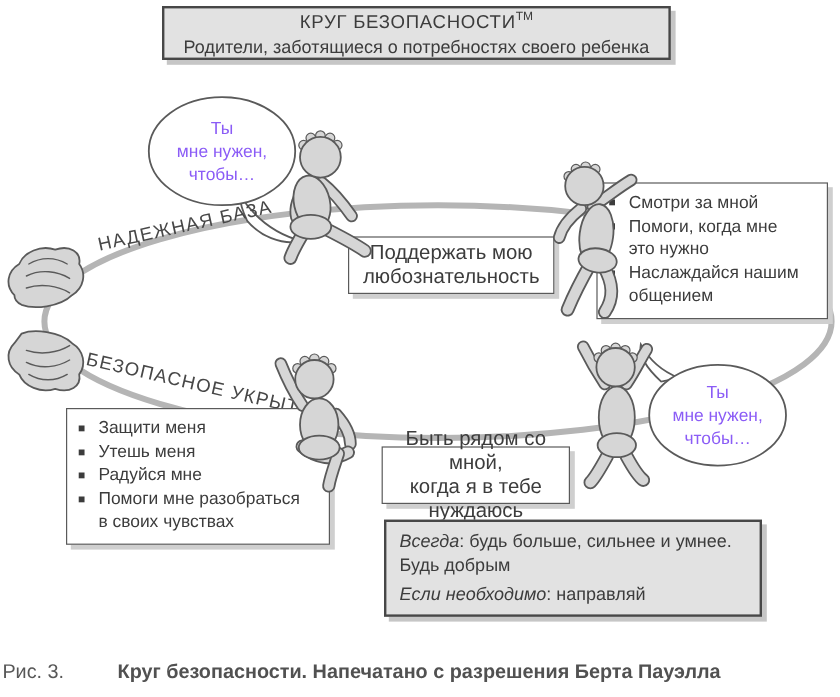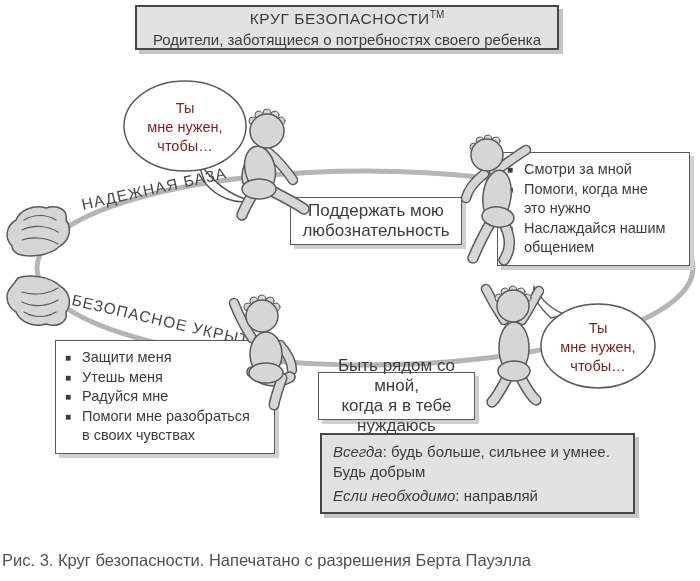--- a/index.html
+++ b/index.html
@@ -28,21 +28,21 @@
 
   .curve-label{
     position:absolute;z-index:2;font-size:15.5px;letter-spacing:1.1px;color:#474747;
     white-space:nowrap;transform-origin:left center;
   }
   #label-secure-base{left:82px;top:196px;transform:rotate(-12.5deg);}
   #label-safe-haven{left:72px;top:291px;transform:rotate(13deg);}
 
   .bubble-text{
     position:absolute;z-index:4;text-align:center;white-space:pre-line;
-    font-size:14.5px;line-height:19px;color:#7f1d1d;
+    font-size:14.5px;line-height:19px;color:#8b5cf6;
   }
   #bubble1-text{left:125px;top:99px;width:120px;}
   #bubble2-text{left:542px;top:319px;width:112px;}
 
   .center-box{
     display:flex;align-items:center;justify-content:center;text-align:center;
     font-size:17px;line-height:20px;white-space:pre-line;
   }
   #box-curiosity{left:290px;top:197px;width:172px;height:48px;}
   #box-be-near{left:318px;top:372px;width:157px;height:48px;}
@@ -58,21 +58,21 @@
 
   #box-principles{left:320px;top:433px;width:315px;padding:7px 10px 6px 11px;
     font-size:15px;line-height:19.5px;}
   #box-principles p{margin:0 0 5px 0;white-space:pre-line;}
   #box-principles p:last-child{margin-bottom:0;}
   .lead-italic{font-style:italic;}
 
   #caption{
     position:absolute;left:2px;top:551px;z-index:2;font-size:16.5px;color:#575757;
   }
-  #caption .cap-bold{font-weight:normal;color:#515151;}
+  #caption .cap-bold{font-weight:bold;color:#515151;margin-left:40px;}
 </style>
 </head>
 <body>
 
 <div id="stage">
 
   <svg id="under-svg" width="700" height="581" viewBox="0 0 700 581">
 
     <ellipse cx="365" cy="268" rx="328" ry="97" fill="none" stroke="#b5b5b5" stroke-width="5"></ellipse>
 

